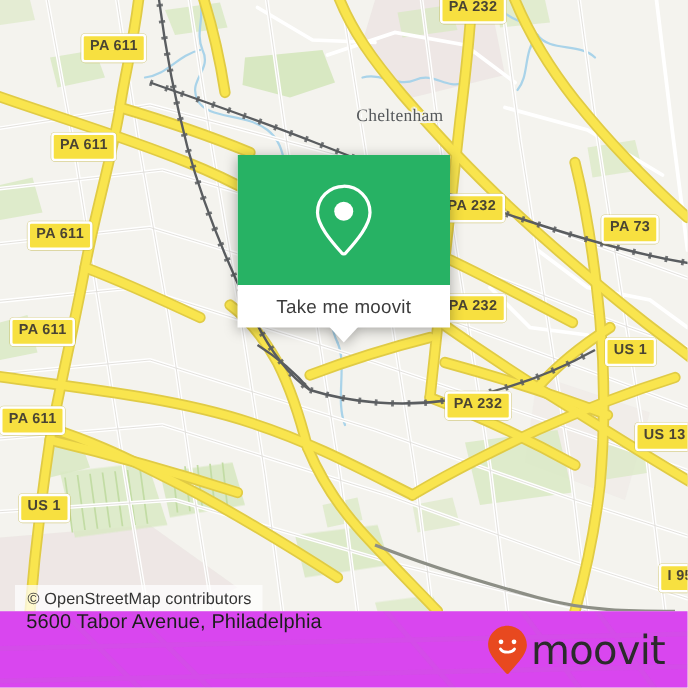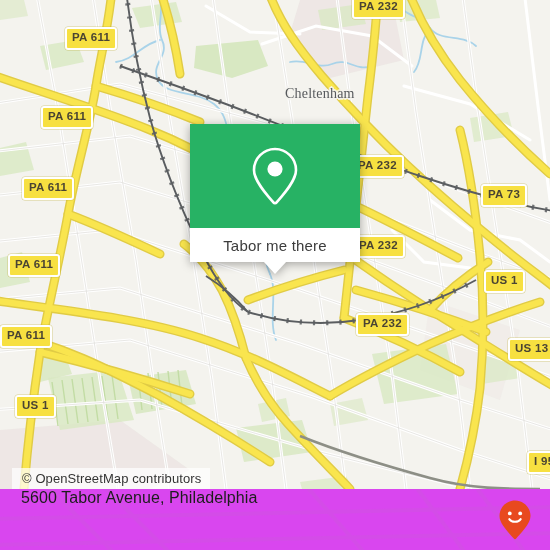--- a/index.html
+++ b/index.html
@@ -305,37 +305,37 @@
 
     <div id="shields-layer">
         <div class="shield" style="left: 352px; top: -4px;">PA 232</div>
         <div class="shield" style="left: 65px; top: 27px;">PA 611</div>
         <div class="shield" style="left: 41px; top: 106px;">PA 611</div>
         <div class="shield" style="left: 22px; top: 177px;">PA 611</div>
         <div class="shield" style="left: 8px; top: 254px;">PA 611</div>
         <div class="shield" style="left: 0px; top: 325px;">PA 611</div>
         <div class="shield" style="left: 15px; top: 395px;">US 1</div>
         <div class="shield" style="left: 351px; top: 155px;">PA 232</div>
-        <div class="shield" style="left: 481px; top: 184px;">PA 73</div>
+        <div class="shield" style="left: 481px; top: 172px;">PA 73</div>
         <div class="shield" style="left: 352px; top: 235px;">PA 232</div>
         <div class="shield" style="left: 484px; top: 270px;">US 1</div>
         <div class="shield" style="left: 356px; top: 313px;">PA 232</div>
         <div class="shield" style="left: 508px; top: 338px;">US 13</div>
         <div class="shield" style="left: 527px; top: 451px;">I 95</div>
       </div>
 
     <div id="popup">
       <div id="popup-body">
         <div id="popup-green">
           <svg width="52" height="62" viewBox="0 0 52 62">
             <path d="M26,4 C14.4,4 5,13.4 5,25 C5,36 18,50 24.4,57.4 C25.2,58.4 26.8,58.4 27.6,57.4 C34,50 47,36 47,25 C47,13.4 37.6,4 26,4 Z" fill="none" stroke="#ffffff" stroke-width="2.6"></path>
             <circle cx="26" cy="24" r="7.6" fill="#ffffff"></circle>
           </svg>
         </div>
-        <div id="popup-label">Tabor me there</div>
+        <div id="popup-label">Take me moovit</div>
       </div>
       <div id="popup-tail"></div>
     </div>
 
     <div id="attribution">© OpenStreetMap contributors</div>
   </div>
 
   <div id="footer">
     <svg id="footer-ghost" width="550" height="61" viewBox="0 0 550 61">
       <g stroke="#9a9a95" stroke-width="4" fill="none">
@@ -349,16 +349,17 @@
       </g>
     </svg>
     <div id="footer-address">5600 Tabor Avenue, Philadelphia</div>
     <div id="brand">
       <svg width="34" height="42" viewBox="0 0 34 42">
         <path d="M17,1.5 C8.4,1.5 1.5,8.4 1.5,17 C1.5,25.4 12,34.6 15.8,39.6 C16.4,40.4 17.6,40.4 18.2,39.6 C22,34.6 32.5,25.4 32.5,17 C32.5,8.4 25.6,1.5 17,1.5 Z" fill="#e8491f"></path>
         <circle cx="11.8" cy="14.4" r="1.9" fill="#ffffff"></circle>
         <circle cx="22.2" cy="14.4" r="1.9" fill="#ffffff"></circle>
         <path d="M11.4,20.2 C13.4,23.6 20.6,23.6 22.6,20.2" fill="none" stroke="#ffffff" stroke-width="2.2" stroke-linecap="round"></path>
       </svg>
+      <div id="brand-word">moovit</div>
     </div>
   </div>
 
 </div>
 
 </body></html>

